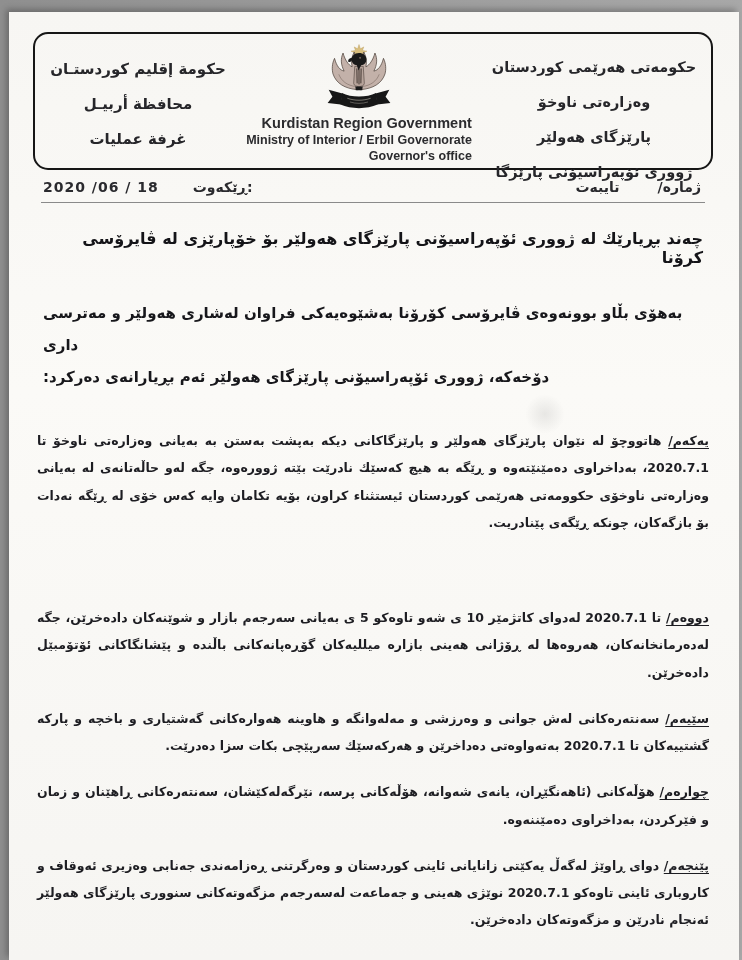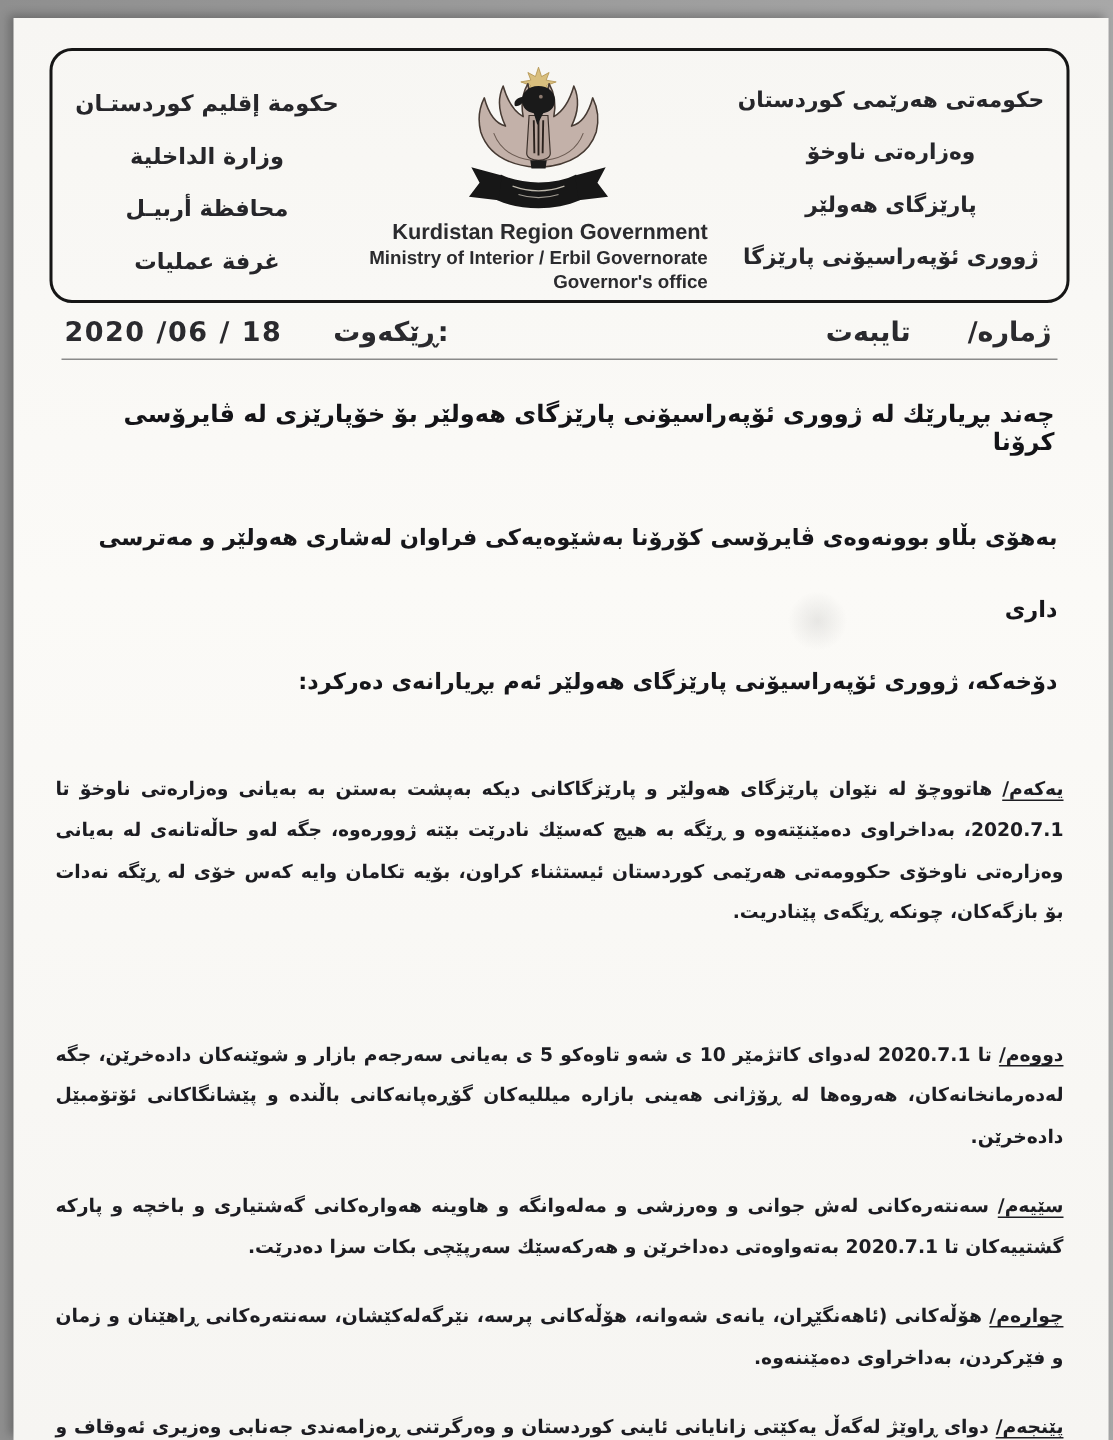--- a/index.html
+++ b/index.html
@@ -12,70 +12,69 @@
     position:absolute;top:12px;left:9px;right:3px;bottom:0;
     background:linear-gradient(180deg,#f7f6f3 0%,#fbfaf7 40%,#f6f5f2 100%);
     box-shadow:-3px -3px 6px rgba(0,0,0,.25);
   }
   .stain{
     position:absolute;left:516px;top:382px;width:40px;height:40px;border-radius:50%;
     background:radial-gradient(circle,rgba(90,90,90,.12),rgba(90,90,90,0) 70%);
   }
   
   .header-box{
-    margin:20px 26px 0 24px;height:170px;
+    margin:20px 26px 0 24px;height:138px;
     border:2.5px solid #161616;border-radius:15px;
     display:flex;align-items:stretch;box-sizing:border-box;
     padding:10px 8px 4px;
   }
   .hdr-col{display:flex;flex-direction:column;text-align:center;color:#26262a;}
   .hdr-ar{width:190px;direction:rtl;font-size:15px;font-weight:bold;line-height:35px;padding-top:8px;}
   .hdr-ku{width:218px;direction:rtl;font-size:14.5px;font-weight:bold;line-height:35px;padding-top:6px;}
   .hdr-center{flex:1;display:flex;flex-direction:column;align-items:center;padding-top:0;}
   .emblem{width:118px;height:102px;}
   .hdr-en{font-family:"Liberation Sans",sans-serif;font-weight:bold;color:#2b2b2e;text-align:right;margin-top:3px;}
   .en1{font-size:14.5px;line-height:18px;}
   .en2{font-size:12.5px;line-height:16px;}
   .en3{font-size:12.5px;line-height:16px;}
   
   .meta-row{
     margin:9px 38px 0 34px;display:flex;justify-content:space-between;align-items:center;
-    font-size:18px;color:#2a2a2e;font-weight:bold;
+    font-size:14px;color:#2a2a2e;font-weight:bold;
   }
   .meta-left{display:flex;gap:34px;align-items:baseline;}
   .meta-right{display:flex;gap:38px;align-items:baseline;direction:rtl;}
   .ltr-num{direction:ltr;unicode-bidi:isolate;letter-spacing:1px;}
   .rule{margin:7px 34px 0 32px;border-top:1.6px solid #8a8a8a;}
   
   .doc-title{
     margin:26px 36px 0;direction:rtl;text-align:right;
     font-size:16px;font-weight:bold;color:#141418;
   }
   .doc-subtitle{
-    margin:30px 34px 0;direction:rtl;text-align:right;
-    font-size:15px;font-weight:bold;color:#17171b;line-height:48px;
+    margin:30px 34px 0;direction:rtl;text-align:left;
+    font-size:15px;font-weight:bold;color:#17171b;line-height:32px;
   }
   .doc-body{
     margin:34px 30px 0 28px;direction:rtl;text-align:justify;
     font-size:12.5px;font-weight:bold;color:#1d1d22;line-height:2.18;
   }
   .para{margin:0 0 19px 0;}
   .para.gap-lg{margin-bottom:68px;}
   .lead{font-weight:bold;text-decoration:underline;text-underline-offset:3px;}
 </style>
 </head>
 <body>
 
 <div class="paper">
 
   <div class="header-box">
 
     <div class="hdr-col hdr-ar">
       <span>حكومة إقليم كوردستـان</span>
-      <span>وزارة الداخلية</span>
       <span>محافظة أربيـل</span>
       <span>غرفة عمليات</span>
     </div>
 
     <div class="hdr-col hdr-center">
       <svg class="emblem" viewBox="0 0 140 126" aria-hidden="true">
 
         <g>
           <path d="M70 1 L72.6 9 L79 5.5 L76.5 12 L85 13.5 L76.8 16.5 L79.5 22 L72.8 18.5 L70 26 L67.2 18.5 L60.5 22 L63.2 16.5 L55 13.5 L63.5 12 L61 5.5 L67.4 9 Z" fill="#d9bf7e" stroke="#b2934f" stroke-width="0.7"></path>
         </g>

